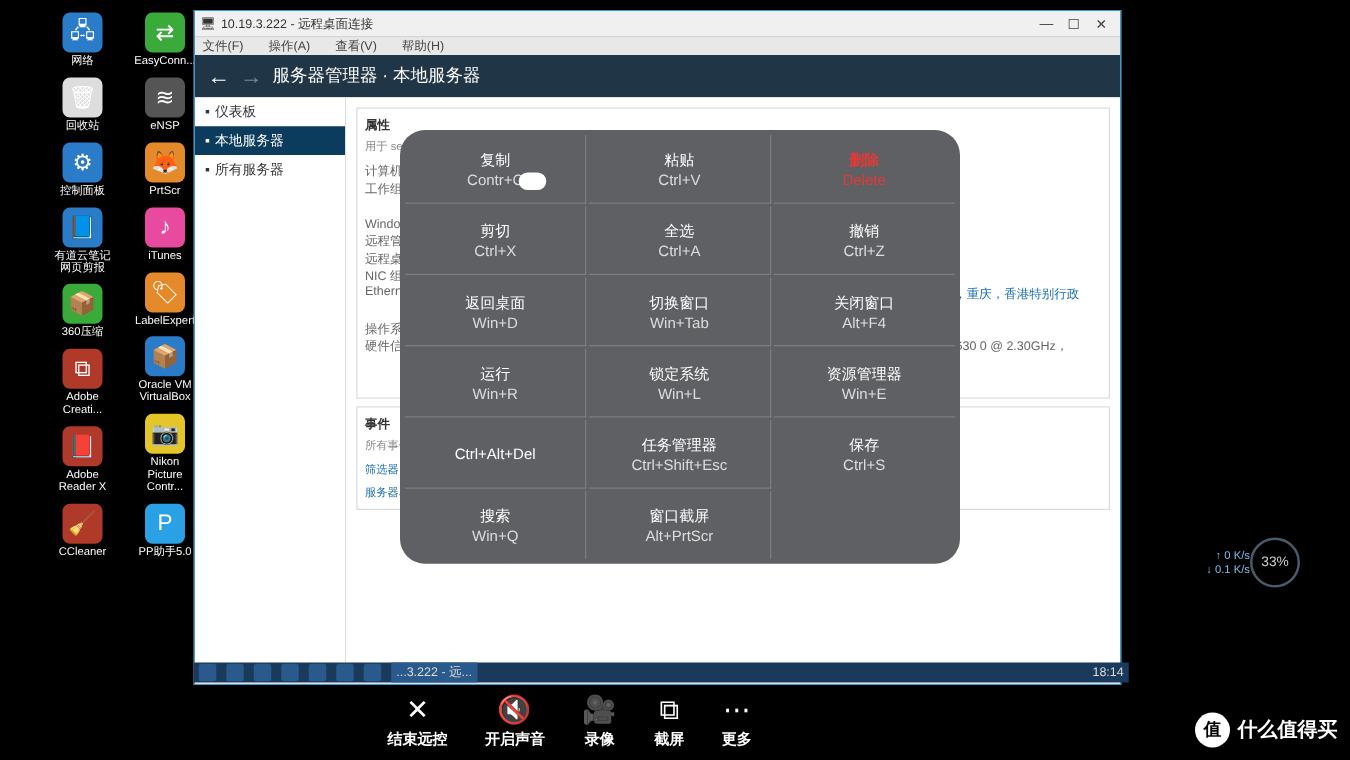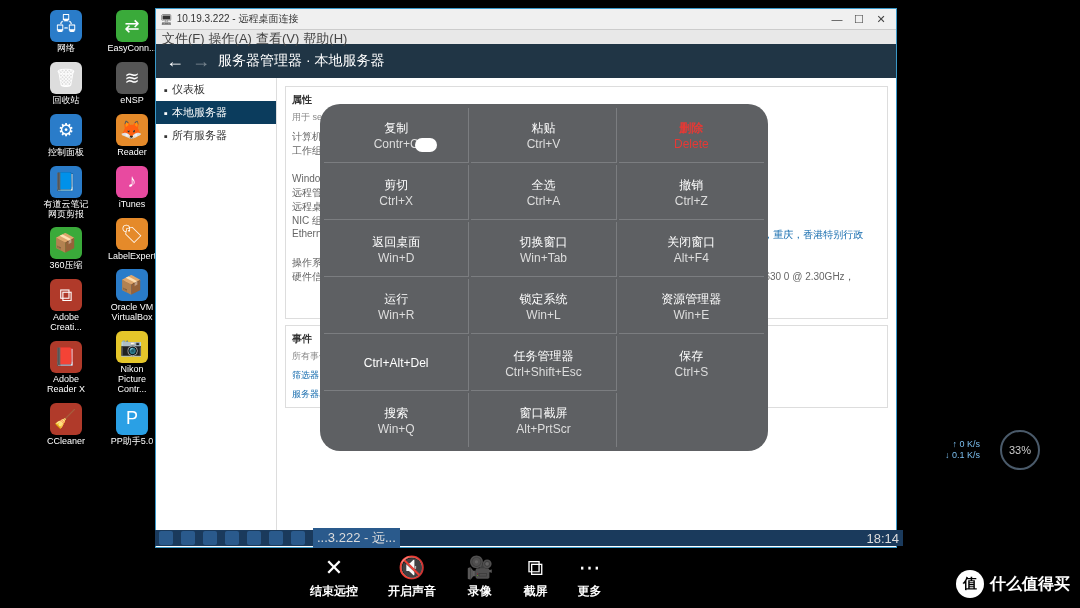--- a/index.html
+++ b/index.html
@@ -65,21 +65,21 @@
     height: 18px;
     background: #3a99c9;
     color: #fff;
     text-align: center;
     font-size: 11px;
     line-height: 18px;
   }
   .inner-menu {
     height: 14px;
     background: #e8e8e8;
-    display:flex; gap:4px; font-size:13px; color:#444; padding:0 6px;
+    display:flex; gap:20px; font-size:10px; color:#444; padding:0 6px;
   }
   .server-header {
     height: 34px;
     background: #203545;
     display: flex;
     align-items: center;
     padding: 0 10px;
     font-size: 14px;
     color: #fff;
     gap:8px;
@@ -152,33 +152,33 @@
   
   .taskbar {
     position:absolute;
     left:155px;
     top:530px;
     width:740px;
     height:16px;
     background:#1a3a5c;
     display:flex;
     align-items:center;
-    font-size:13px;
+    font-size:10px;
     color:#ddd;
     padding:0 4px;
     gap:8px;
   }
   .taskbar .tbi { width:14px;height:14px;background:#2a5a8c;border-radius:2px;}
   .taskbar .spacer{flex:1;}
   
   .netw {
     position:absolute;
     right:40px;
     top:430px;
-    display:flex; align-items:center; gap:20px;
+    display:flex; align-items:center; gap:0;
     font-size:9px; color:#7bbff0;
   }
   .netw .circle {
     width:36px;height:36px;border-radius:50%;border:2px solid #4a5a6a;
     display:flex;align-items:center;justify-content:center;font-size:11px;color:#ccc;
   }
   
   .wm {
     position:absolute;
     right:10px;
@@ -233,21 +233,21 @@
       <div class="di">
     <div class="ic" style="background:#3aaa3a">⇄</div>
     <div class="lbl">EasyConn...</div>
   </div>
       <div class="di">
     <div class="ic" style="background:#555">≋</div>
     <div class="lbl">eNSP</div>
   </div>
       <div class="di">
     <div class="ic" style="background:#e58a2a">🦊</div>
-    <div class="lbl">Reader</div>
+    <div class="lbl">PrtScr</div>
   </div>
       <div class="di">
     <div class="ic" style="background:#e84aa0">♪</div>
     <div class="lbl">iTunes</div>
   </div>
       <div class="di">
     <div class="ic" style="background:#e58a2a">🏷</div>
     <div class="lbl">LabelExpert</div>
   </div>
       <div class="di">

